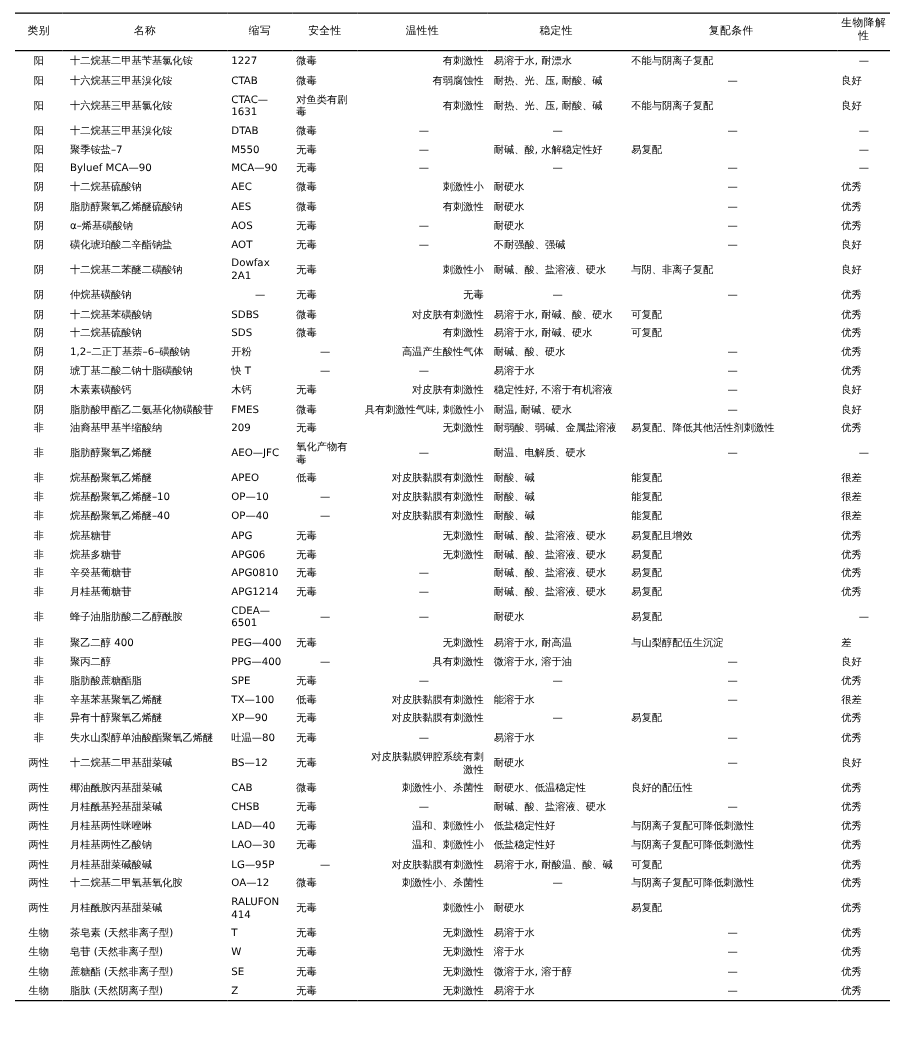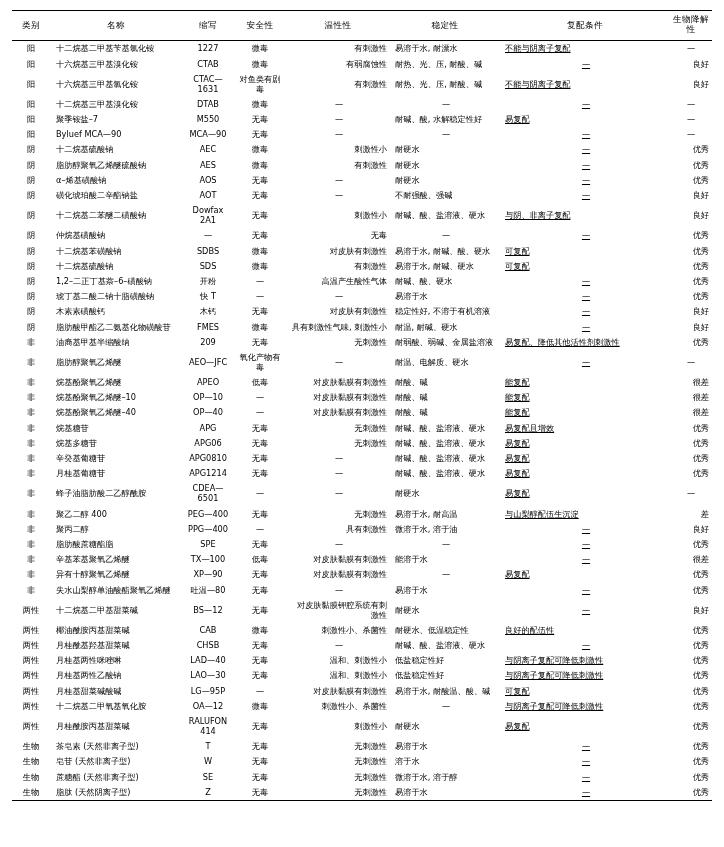--- a/index.html
+++ b/index.html
@@ -54,26 +54,26 @@
     padding: 2.6px 3px 2.6px 3px;
     vertical-align: middle;
     border: none;
   }
   table.surf tbody tr:last-child td {
     border-bottom: 1.1px solid #000;
     padding-bottom: 3.5px;
   }
   .c-cat { text-align: center; }
   .c-name { text-align: left; padding-left: 6px !important; }
-  .c-abbr { text-align: center; }
-  .c-safe { text-align: center; }
+  .c-abbr { }
+  .c-safe { }
   .c-temp { text-align: right; padding-left: 5px !important; }
   .c-stab { text-align: left; padding-left: 5px !important; }
-  .c-comp { text-align: left; padding-left: 5px !important; text-decoration: underline; }
-  .c-bio  { text-align: right; }
+  .c-comp { text-align: left; padding-left: 5px !important; }
+  .c-bio  { text-align: left; }
   .dash { text-align: center; }
 </style>
 </head>
 <body>
 
 <div class="page">
   <table class="surf">
     <colgroup>
       <col class="c0">
         <col class="c1">

